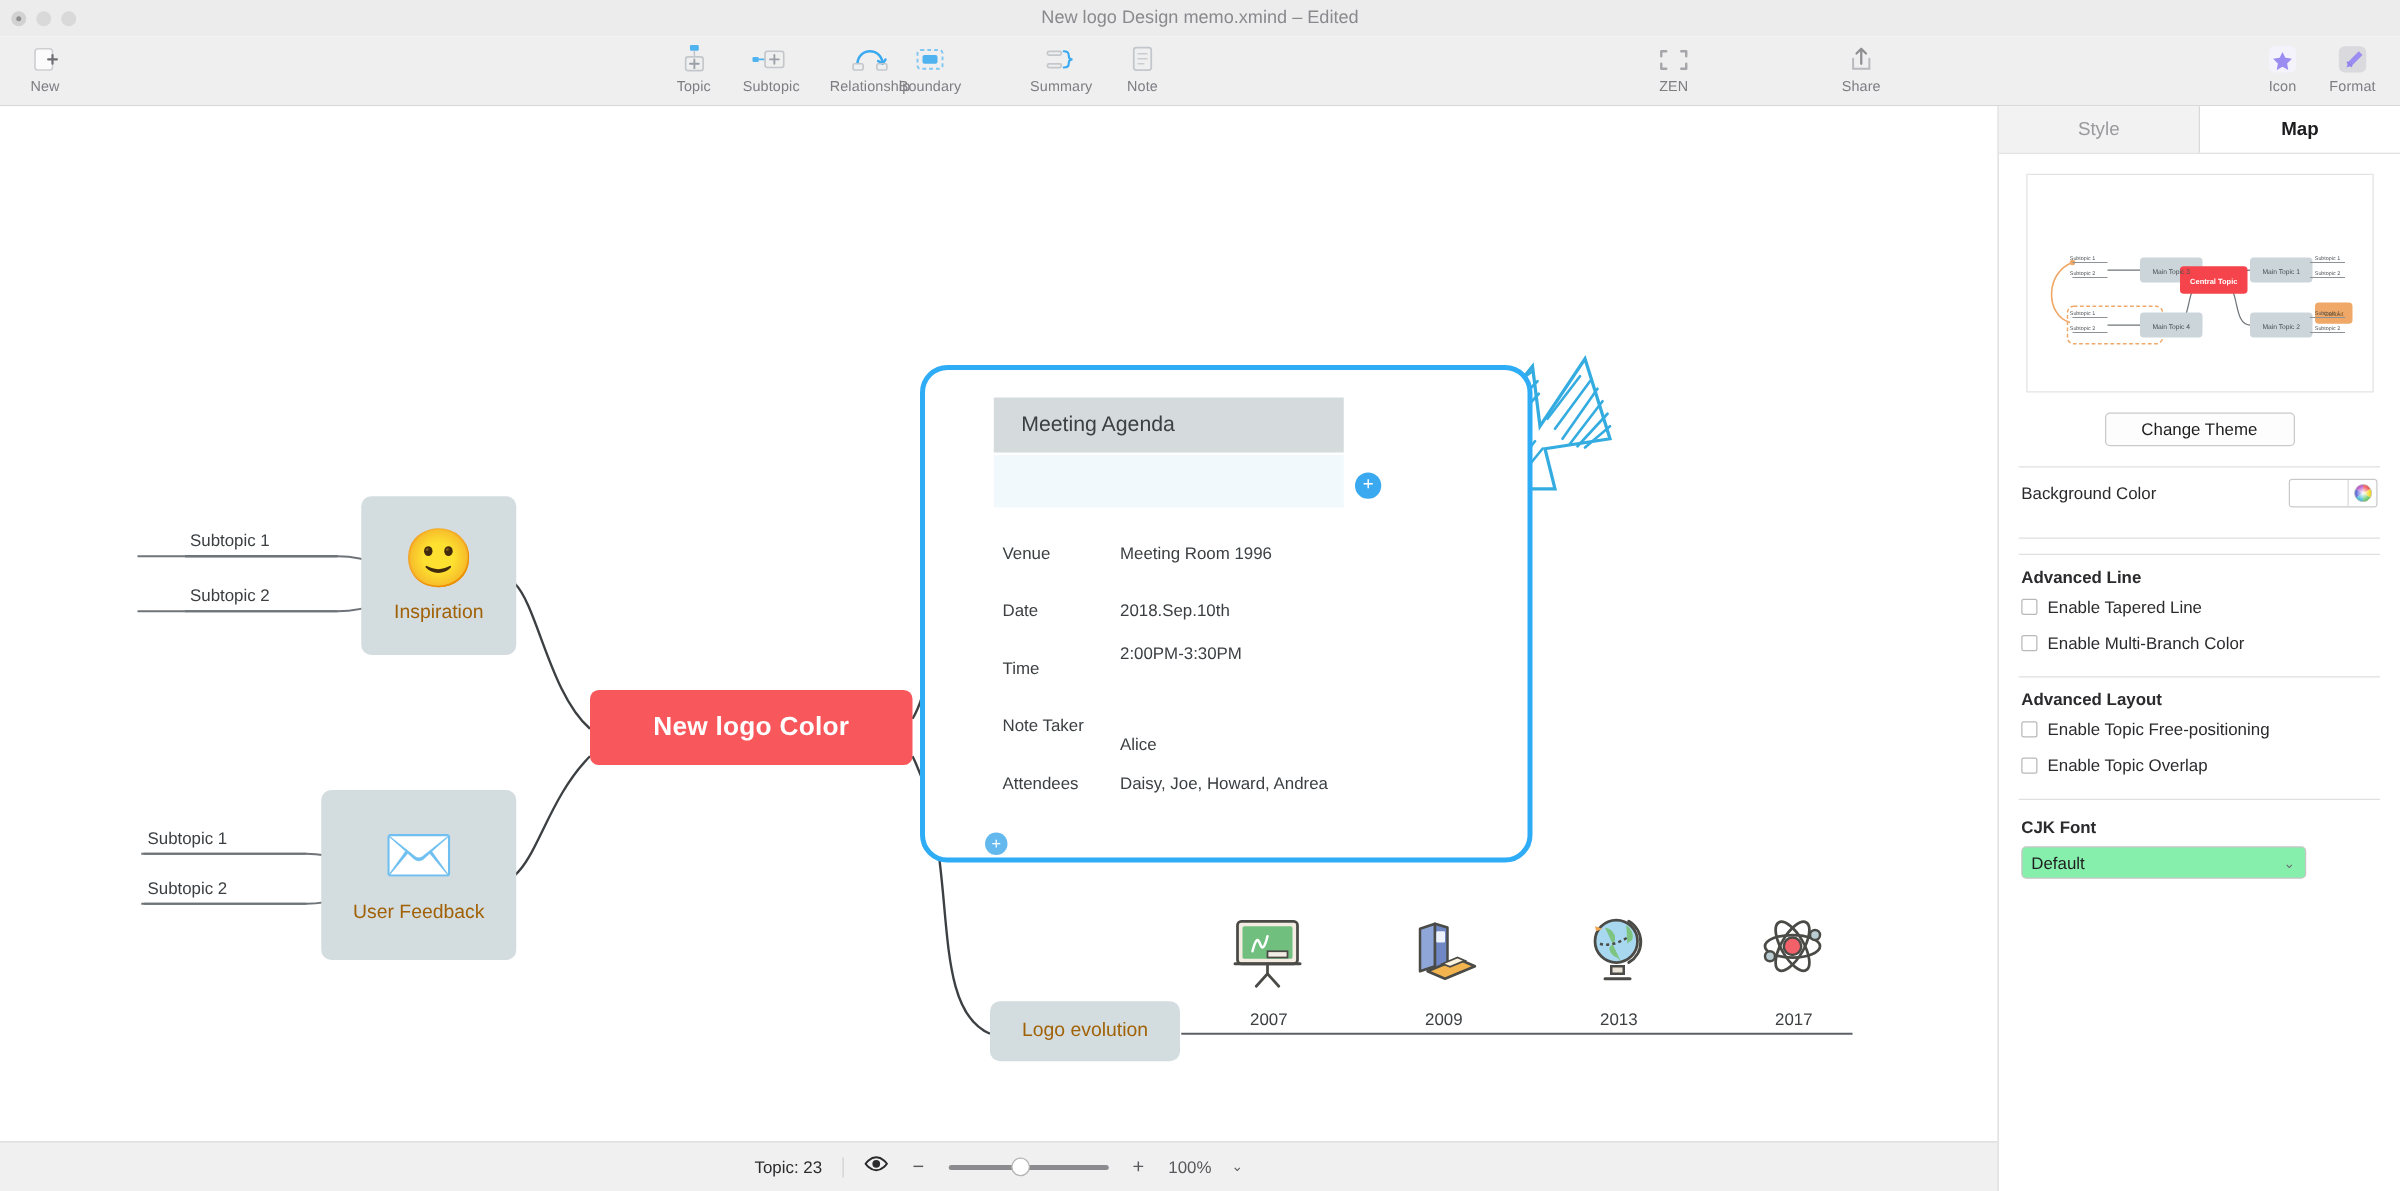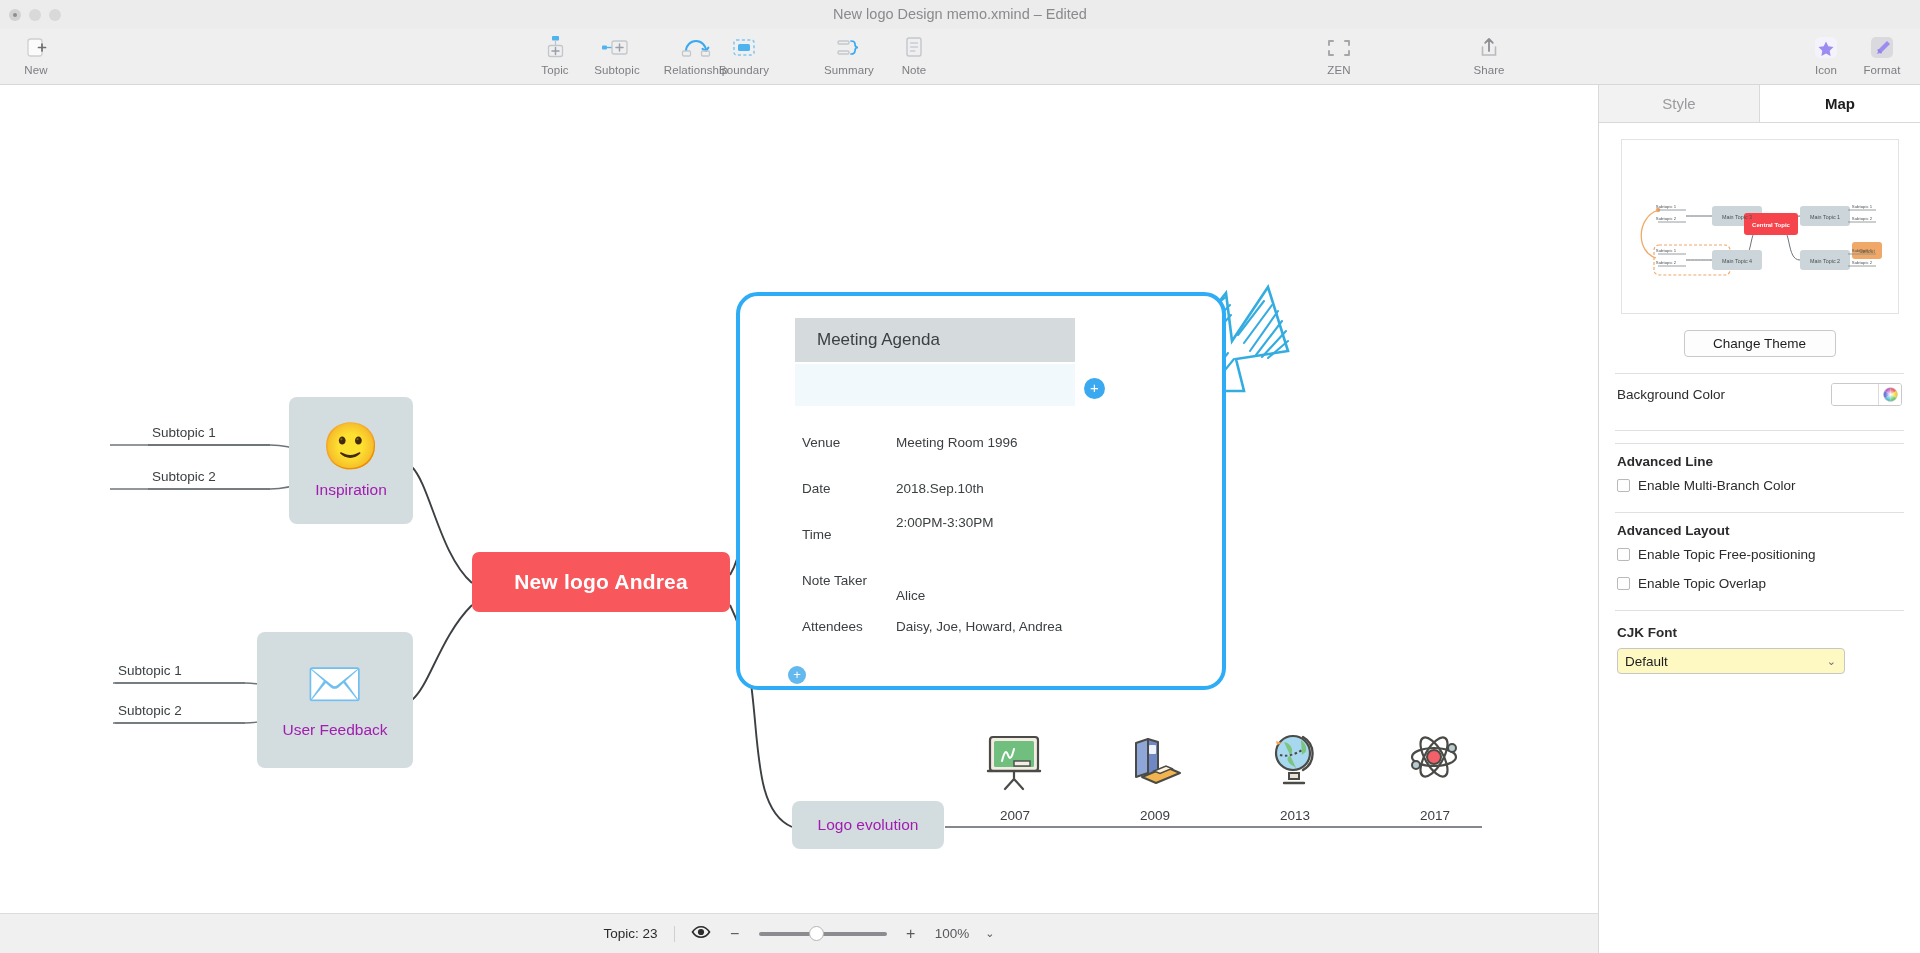--- a/index.html
+++ b/index.html
@@ -73,38 +73,38 @@
     border:1px solid #c9c9c9; border-radius:3px; overflow:hidden; height:23px;}
   .color-swatch { width: 46px; height: 21px; background:#fff; }
   .color-wheel { width: 23px; height: 21px; display:flex; align-items:center; justify-content:center; background:#fff; border-left:1px solid #dcdcdc;}
   .chk-row { display:flex; align-items:center; padding: 0 18px; height: 29px; gap: 8px; }
   .chkbox { width: 13px; height: 13px; border:1px solid #b9b9b9; border-radius:2px; background:#fff; flex:none;}
   .chk-label { font-size: 13.5px; color: #2b2b2e; }
   .sec-head { padding: 10px 18px 2px 18px; font-size: 13.5px; font-weight: bold; color:#2b2b2e; }
   .select-wrap { padding: 6px 18px 0 18px; }
   .sel {
     width: 228px; height: 26px; border:1px solid #c6c6c6; border-radius:4px;
-    background:#fef9c3; font-size:13.5px; color:#1d1d1f; padding-left:7px;
+    background:#86efac; font-size:13.5px; color:#1d1d1f; padding-left:7px;
     display:flex; align-items:center; position:relative;
     font-family:"Liberation Sans",sans-serif;
   }
   .sel .caret { position:absolute; right:8px; color:#6c6c70; font-size:11px; }
 
   
   .canvas {
     position: absolute; left: 0; top: 85px; width: 1598px; height: 828px;
     background: #ffffff; overflow: hidden;
   }
   .canvas svg.links { position:absolute; left:0; top:0; width:1598px; height:828px; }
 
   .node {
     position: absolute; background: #d3dcdf; border-radius: 8px;
     display:flex; flex-direction:column; align-items:center; justify-content:center;
   }
-  .node-label { font-size: 15.5px; color: #a21caf; }
+  .node-label { font-size: 15.5px; color: #a16207; }
   .emoji-big { font-size: 46px; line-height: 1; }
 
   .central {
     position: absolute; background: #f8575c; border-radius: 7px;
     display:flex; align-items:center; justify-content:center;
   }
   .central-label { color:#fff; font-size:21px; font-weight:bold; letter-spacing:.2px;}
 
   .subtopic {
     position: absolute; font-size: 13.5px; color:#3c4043;
@@ -332,21 +332,21 @@
 
     <div class="subtopic" style="left:118px; top:578px;">Subtopic 1</div>
     <div class="subtopic" style="left:118px; top:618px;">Subtopic 2</div>
 
     <div class="node" style="left:257px; top:547px; width:156px; height:136px;">
       <span class="emoji-big">✉️</span>
       <span class="node-label" style="margin-top:14px;">User Feedback</span>
     </div>
 
     <div class="central" style="left:472px; top:467px; width:258px; height:60px;">
-      <span class="central-label">New logo Andrea</span>
+      <span class="central-label">New logo Color</span>
     </div>
 
     <div class="node" style="left:792px; top:716px; width:152px; height:48px; border-radius:8px;">
       <span class="node-label">Logo evolution</span>
     </div>
 
     <div class="agenda-frame" style="left:736px; top:207px; width:490px; height:398px;">
       <div class="agenda-title-bar" style="left:55px; top:22px; width:280px; height:44px;">
         <div class="agenda-title">Meeting Agenda</div>
       </div>
@@ -536,20 +536,24 @@
     </div>
 
     <div class="divider"></div>
 
 
     <div class="divider" style="margin-top:12px;"></div>
 
     <div class="sec-head">Advanced Line</div>
     <div class="chk-row">
       <span class="chkbox"></span>
+      <span class="chk-label">Enable Tapered Line</span>
+    </div>
+    <div class="chk-row">
+      <span class="chkbox"></span>
       <span class="chk-label">Enable Multi-Branch Color</span>
     </div>
 
     <div class="divider" style="margin-top:12px;"></div>
 
     <div class="sec-head">Advanced Layout</div>
     <div class="chk-row">
       <span class="chkbox"></span>
       <span class="chk-label">Enable Topic Free-positioning</span>
     </div>

